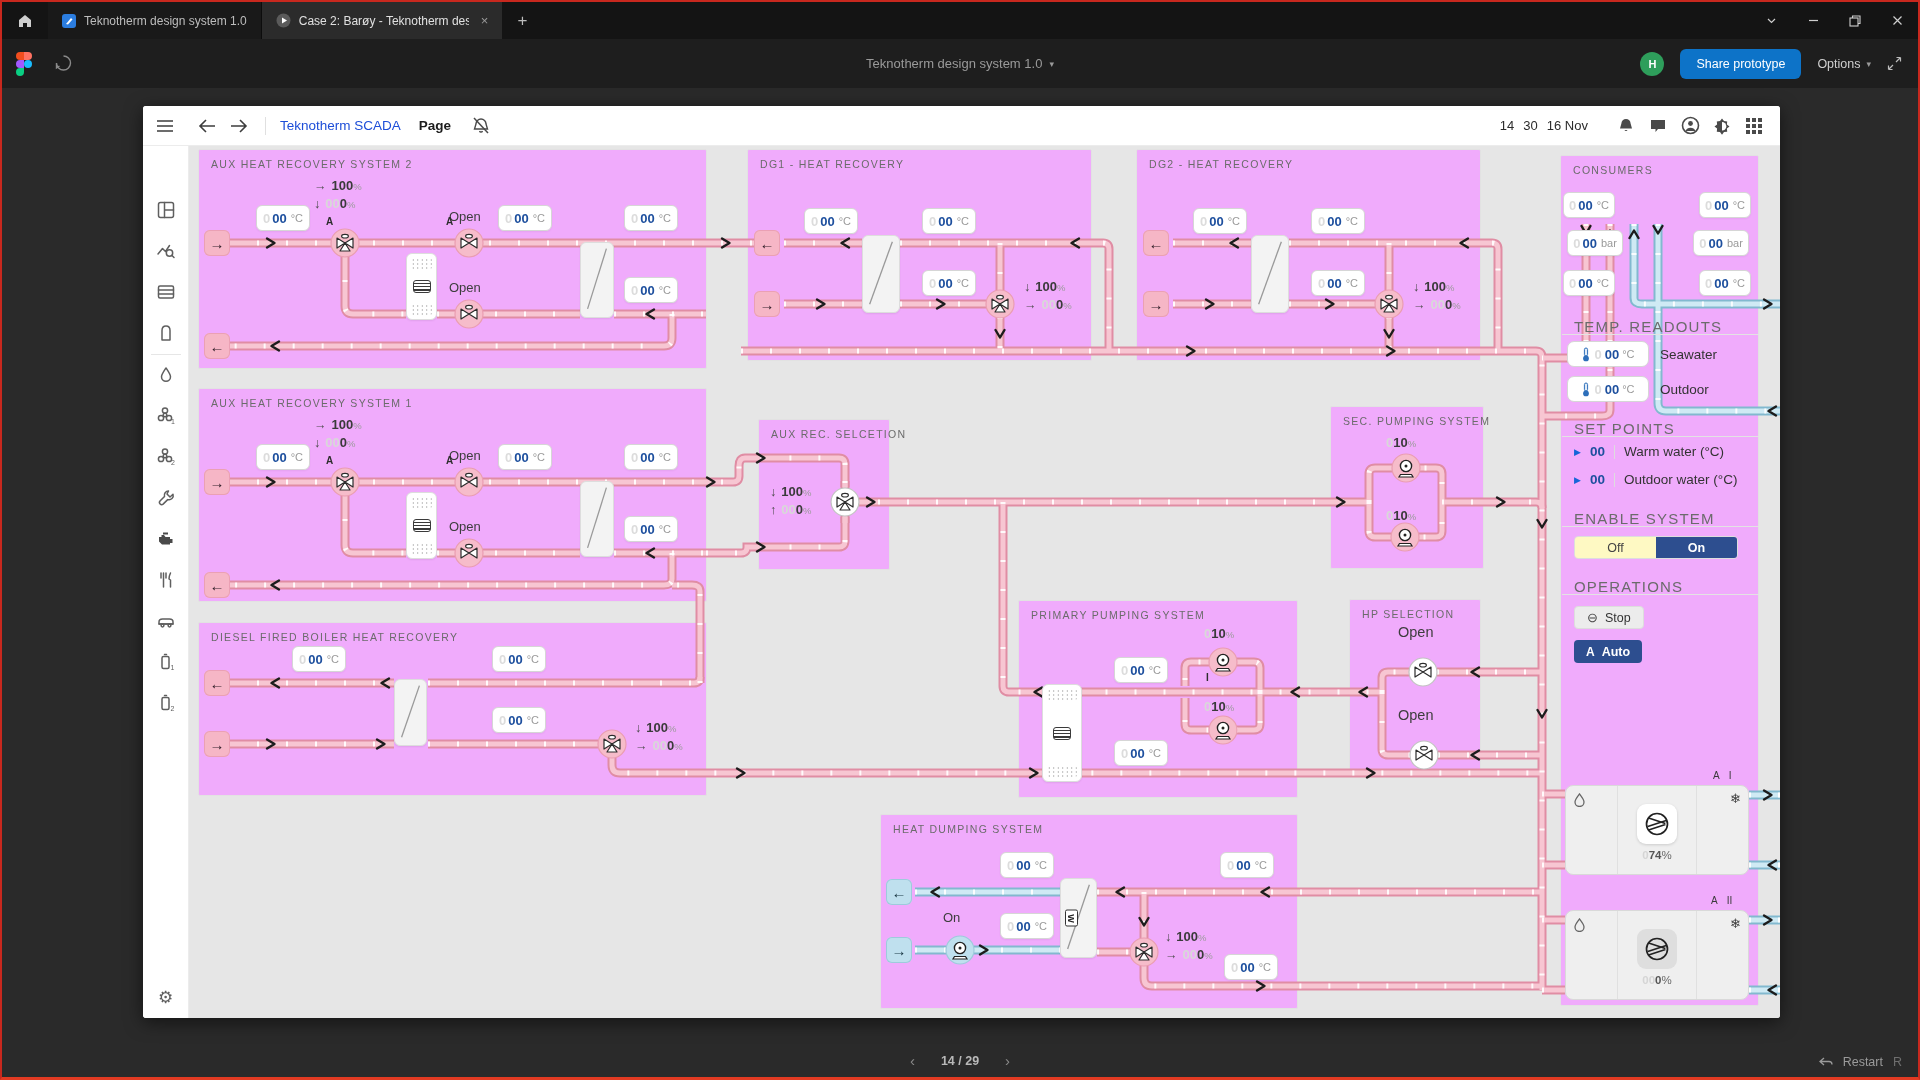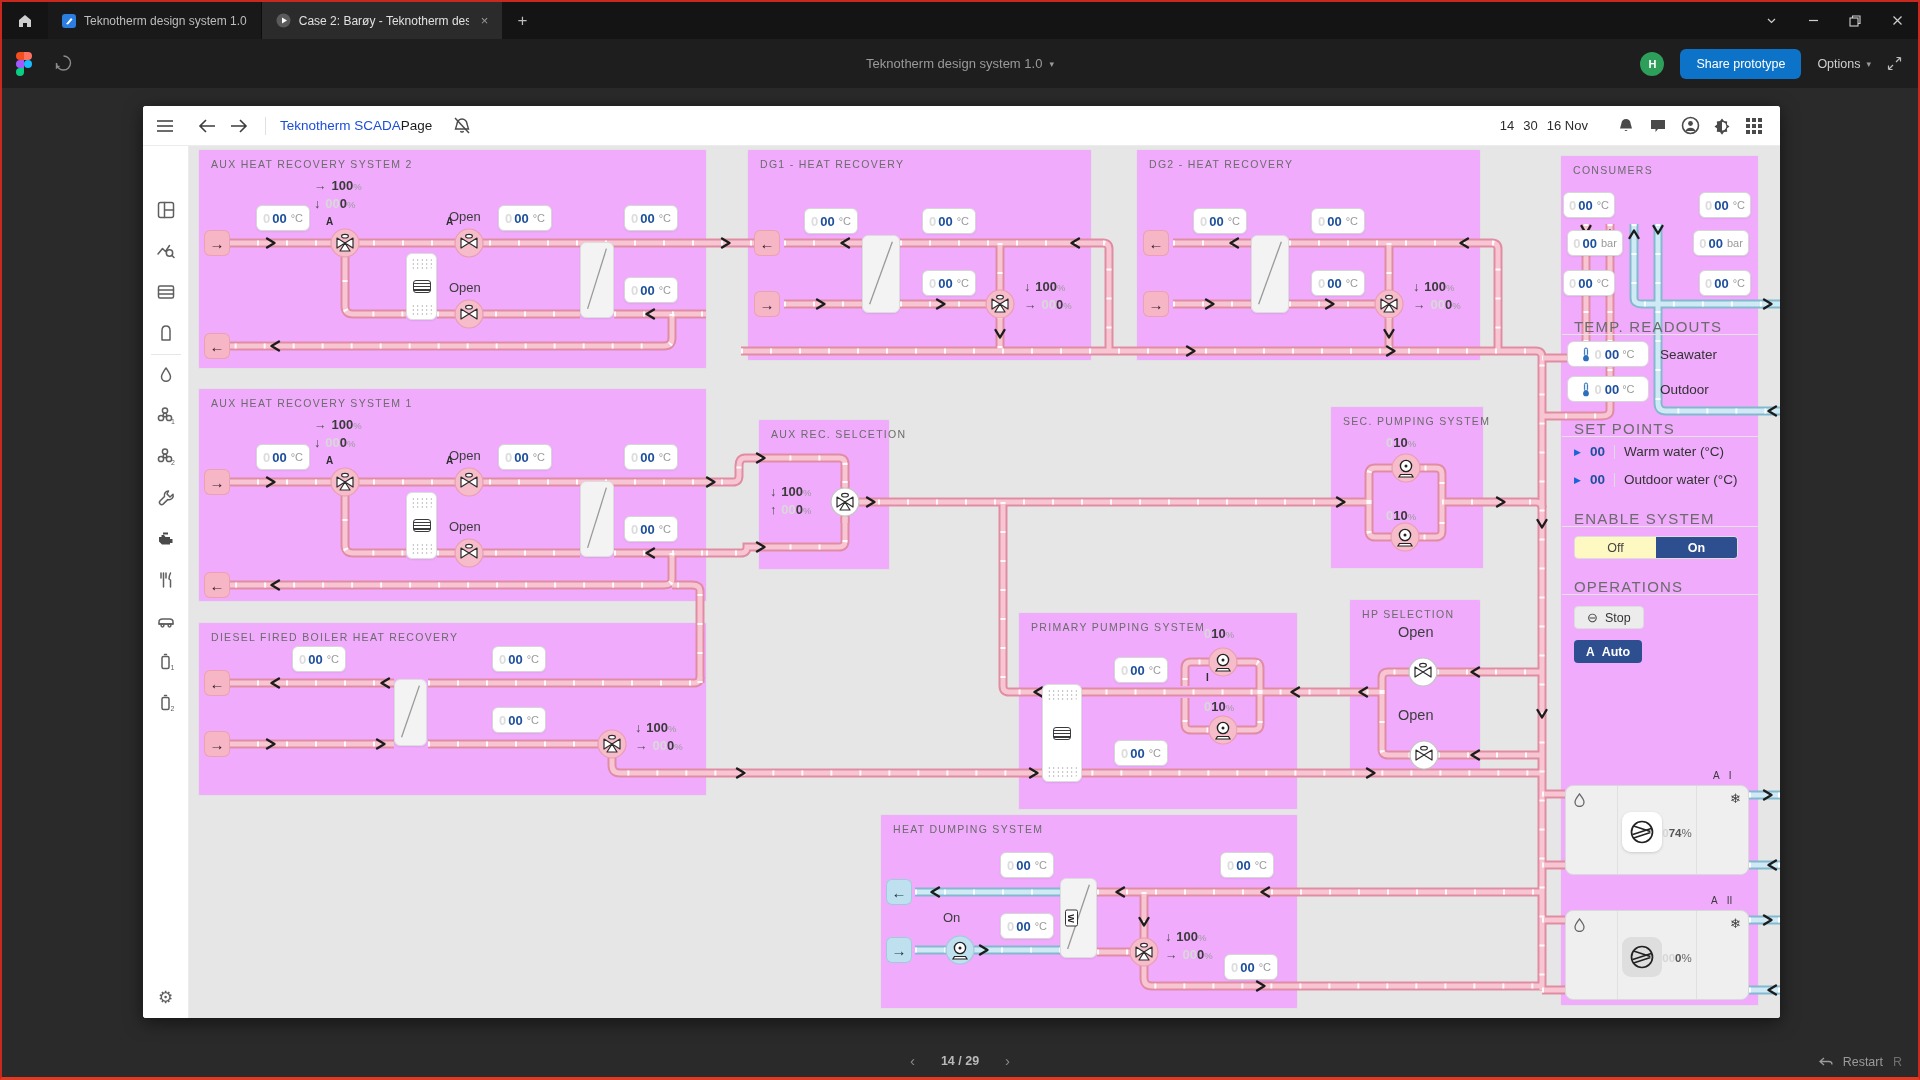--- a/index.html
+++ b/index.html
@@ -25,21 +25,21 @@
   .sharebtn{background:#0d73c8;color:#fff;font-size:12.5px;padding:8px 16px;border-radius:6px;border:none}
   .optbtn{color:#cfcfcf;font-size:12.5px;display:flex;align-items:center;gap:6px}
   .chev{font-size:9px;color:#9a9a9a}
   .canvas{flex:1;background:#2a2a2a;position:relative}
   
   #app{position:absolute;left:141px;top:18px;width:1637px;height:912px;background:#fbfbfb;border-radius:3px;box-shadow:0 4px 18px rgba(0,0,0,.55);overflow:hidden}
   .scadabar{position:absolute;left:0;top:0;right:0;height:40px;background:#fff;border-bottom:1px solid #ececec;z-index:20;display:flex;align-items:center}
   .sb-ic{display:flex;align-items:center;justify-content:center;width:32px;color:#3d3d3d}
   .sb-sep{width:1px;height:18px;background:#e0e0e0;margin:0 10px}
   .sb-app{font-size:13.5px;color:#1d4ed8;margin-left:4px}
-  .sb-page{font-size:13.5px;color:#1d1d1d;font-weight:400;}
+  .sb-page{font-size:13.5px;color:#1d1d1d;font-weight:700;margin-left:18px}
   .sb-right{margin-left:auto;display:flex;align-items:center;gap:0;padding-right:10px}
   .sb-time{display:flex;gap:9px;font-size:13px;color:#2c2c2c;margin-right:22px}
   .side{position:absolute;left:0;top:40px;bottom:0;width:46px;background:#fff;border-right:1px solid #ececec;z-index:15}
   .sicon{position:absolute;left:50%;transform:translate(-50%,-50%);color:#5f5f5f;display:flex}
   .sdivider{position:absolute;left:8px;width:30px;height:1px;background:#e6e6e6}
   .diagram-bg{position:absolute;left:46px;top:40px;right:0;bottom:0;background:#e6e6e6;z-index:1}
   .panel{position:absolute;background:#f0abfc;border:1px solid #e2e2e2;border-radius:2px;z-index:2}
   .ptitle{position:absolute;left:12px;top:8px;font-size:10.5px;letter-spacing:1.3px;color:#6b6b6b;white-space:nowrap}
   #pipes{position:absolute;inset:0;z-index:5;pointer-events:none}
   #widgets{position:absolute;inset:0;z-index:10}
@@ -84,21 +84,21 @@
   .seg{position:absolute;width:164px;height:23px;border-radius:4px;overflow:hidden;display:flex;border:1px solid #ddd;z-index:10}
   .seg .off{flex:1;background:#fef9c3;color:#444;display:flex;align-items:center;justify-content:center;font-size:12.5px}
   .seg .on{flex:1;background:#2d4e8f;color:#fff;font-weight:700;display:flex;align-items:center;justify-content:center;font-size:12.5px}
   .opbtn{position:absolute;height:23px;border-radius:4px;display:flex;align-items:center;gap:7px;padding:0 12px;font-size:12.5px;z-index:10}
   .opbtn.stop{background:#ececec;border:1px solid #ddd;color:#333}
   .opbtn.stop .gl{font-size:13px;color:#444}
   .opbtn.auto{background:#2d4e8f;color:#fff;font-weight:700}
   .opbtn.auto .gl{font-weight:800;font-size:12px}
   .ahu{position:absolute;left:1422px;width:184px;height:90px;background:#efefef;border:1px solid #d9d9d9;border-radius:8px;display:flex;z-index:10;overflow:hidden}
   .ahu .c1{width:52px;border-right:1px solid #e0e0e0;position:relative}
-  .ahu .c2{flex:1;position:relative;display:flex;align-items:center;justify-content:center;flex-direction:row}
+  .ahu .c2{flex:1;position:relative;display:flex;align-items:center;justify-content:center;flex-direction:column}
   .ahu .c3{width:52px;border-left:1px solid #e0e0e0;position:relative}
   .ahu .fanbox{width:40px;height:40px;border-radius:9px;display:flex;align-items:center;justify-content:center;margin-top:4px}
   .ahu .fanbox.onn{background:#fff;box-shadow:0 1px 3px rgba(0,0,0,.15)}
   .ahu .fanbox.offf{background:#dedede}
   .ahu .fpct{font-size:11.5px;color:#6a6a6a;margin-top:5px}
   .ahu .fpct .dim{color:#d5d5d5;font-weight:700}
   .ahu .fpct b{color:#555}
   .ahu .heat{position:absolute;left:7px;top:7px;color:#666}
   .ahu .snow{position:absolute;right:7px;top:5px;color:#3d3d3d;font-size:13px}
   .ahulbl{position:absolute;font-size:10px;color:#3a3a3a;z-index:10;display:flex;gap:9px}
@@ -374,21 +374,21 @@
         </div>
       <div class="panel" style="left:993px;top:43px;width:345px;height:212px">
           <div class="ptitle">DG2 - HEAT RECOVERY</div>
         </div>
       <div class="panel" style="left:615px;top:313px;width:132px;height:151px">
           <div class="ptitle">AUX REC. SELCETION</div>
         </div>
       <div class="panel" style="left:1187px;top:300px;width:154px;height:163px">
           <div class="ptitle">SEC. PUMPING SYSTEM</div>
         </div>
-      <div class="panel" style="left:875px;top:506px;width:280px;height:198px">
+      <div class="panel" style="left:875px;top:494px;width:280px;height:198px">
           <div class="ptitle">PRIMARY PUMPING SYSTEM</div>
         </div>
       <div class="panel" style="left:1206px;top:493px;width:132px;height:174px">
           <div class="ptitle">HP SELECTION</div>
         </div>
       <div class="panel" style="left:737px;top:708px;width:418px;height:195px">
           <div class="ptitle">HEAT DUMPING SYSTEM</div>
         </div>
       <div class="panel" style="left:1417px;top:49px;width:199px;height:851px">
           <div class="ptitle">CONSUMERS</div>

